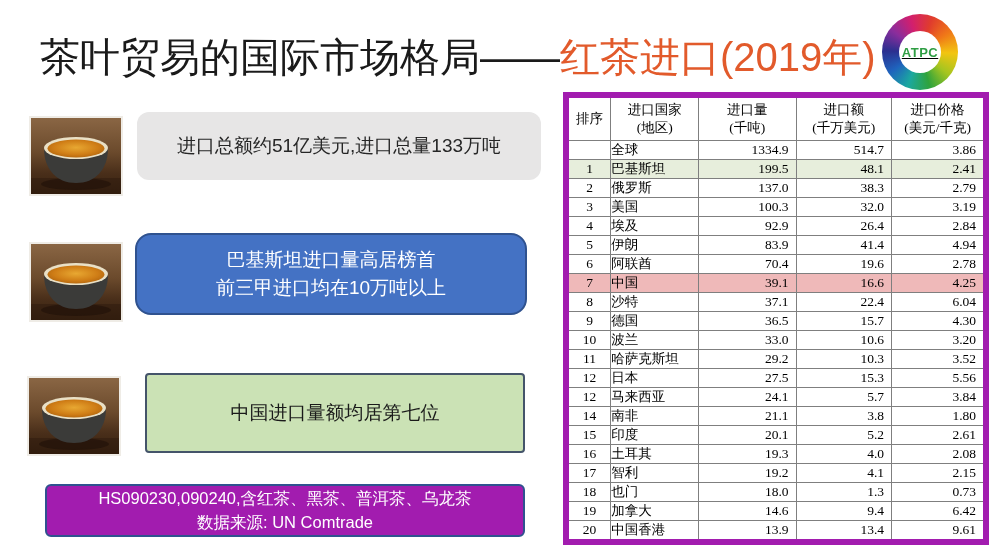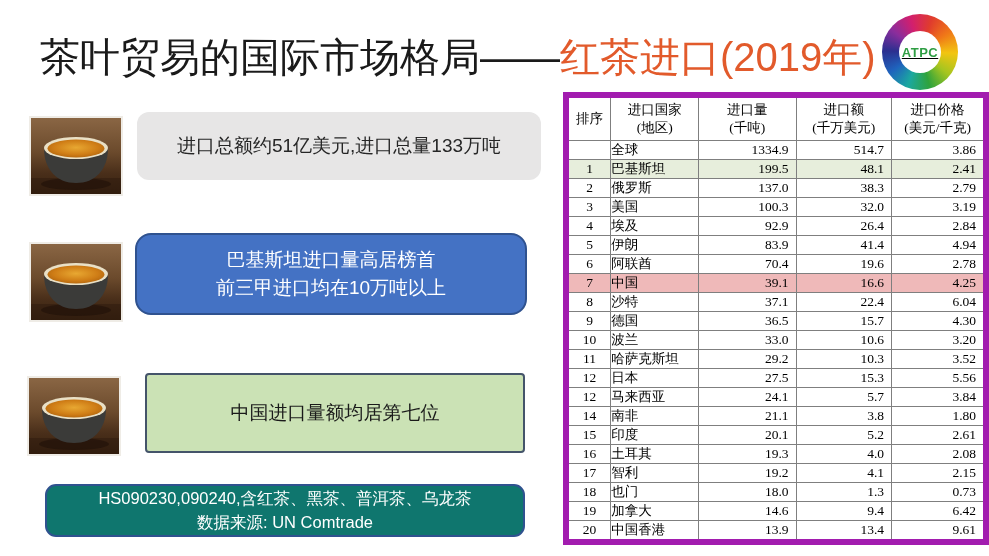--- a/index.html
+++ b/index.html
@@ -51,21 +51,21 @@
     background:#4472c4; border:2px solid #2f528f; border-radius:16px;
     color:#ffffff; font-size:19px;
   }
   .box-cn {
     left:145px; top:373px; width:380px; height:80px;
     background:#cbe2b5; border:2px solid #44546a; border-radius:4px;
     color:#1a1a1a; font-size:19px;
   }
   .box-src {
     left:45px; top:484px; width:480px; height:53px;
-    background:#0f766e; border:2px solid #2f528f; border-radius:11px;
+    background:#a21caf; border:2px solid #2f528f; border-radius:6px;
     color:#ffffff; font-size:16.5px; line-height:1.45;
   }
 
   
   .tbl {
     position:absolute; left:563px; top:92px;
     border-collapse:collapse; table-layout:fixed;
     font-family:"Liberation Serif", serif; font-size:13.5px; color:#000;
     border:6px solid #a21caf;
   }

